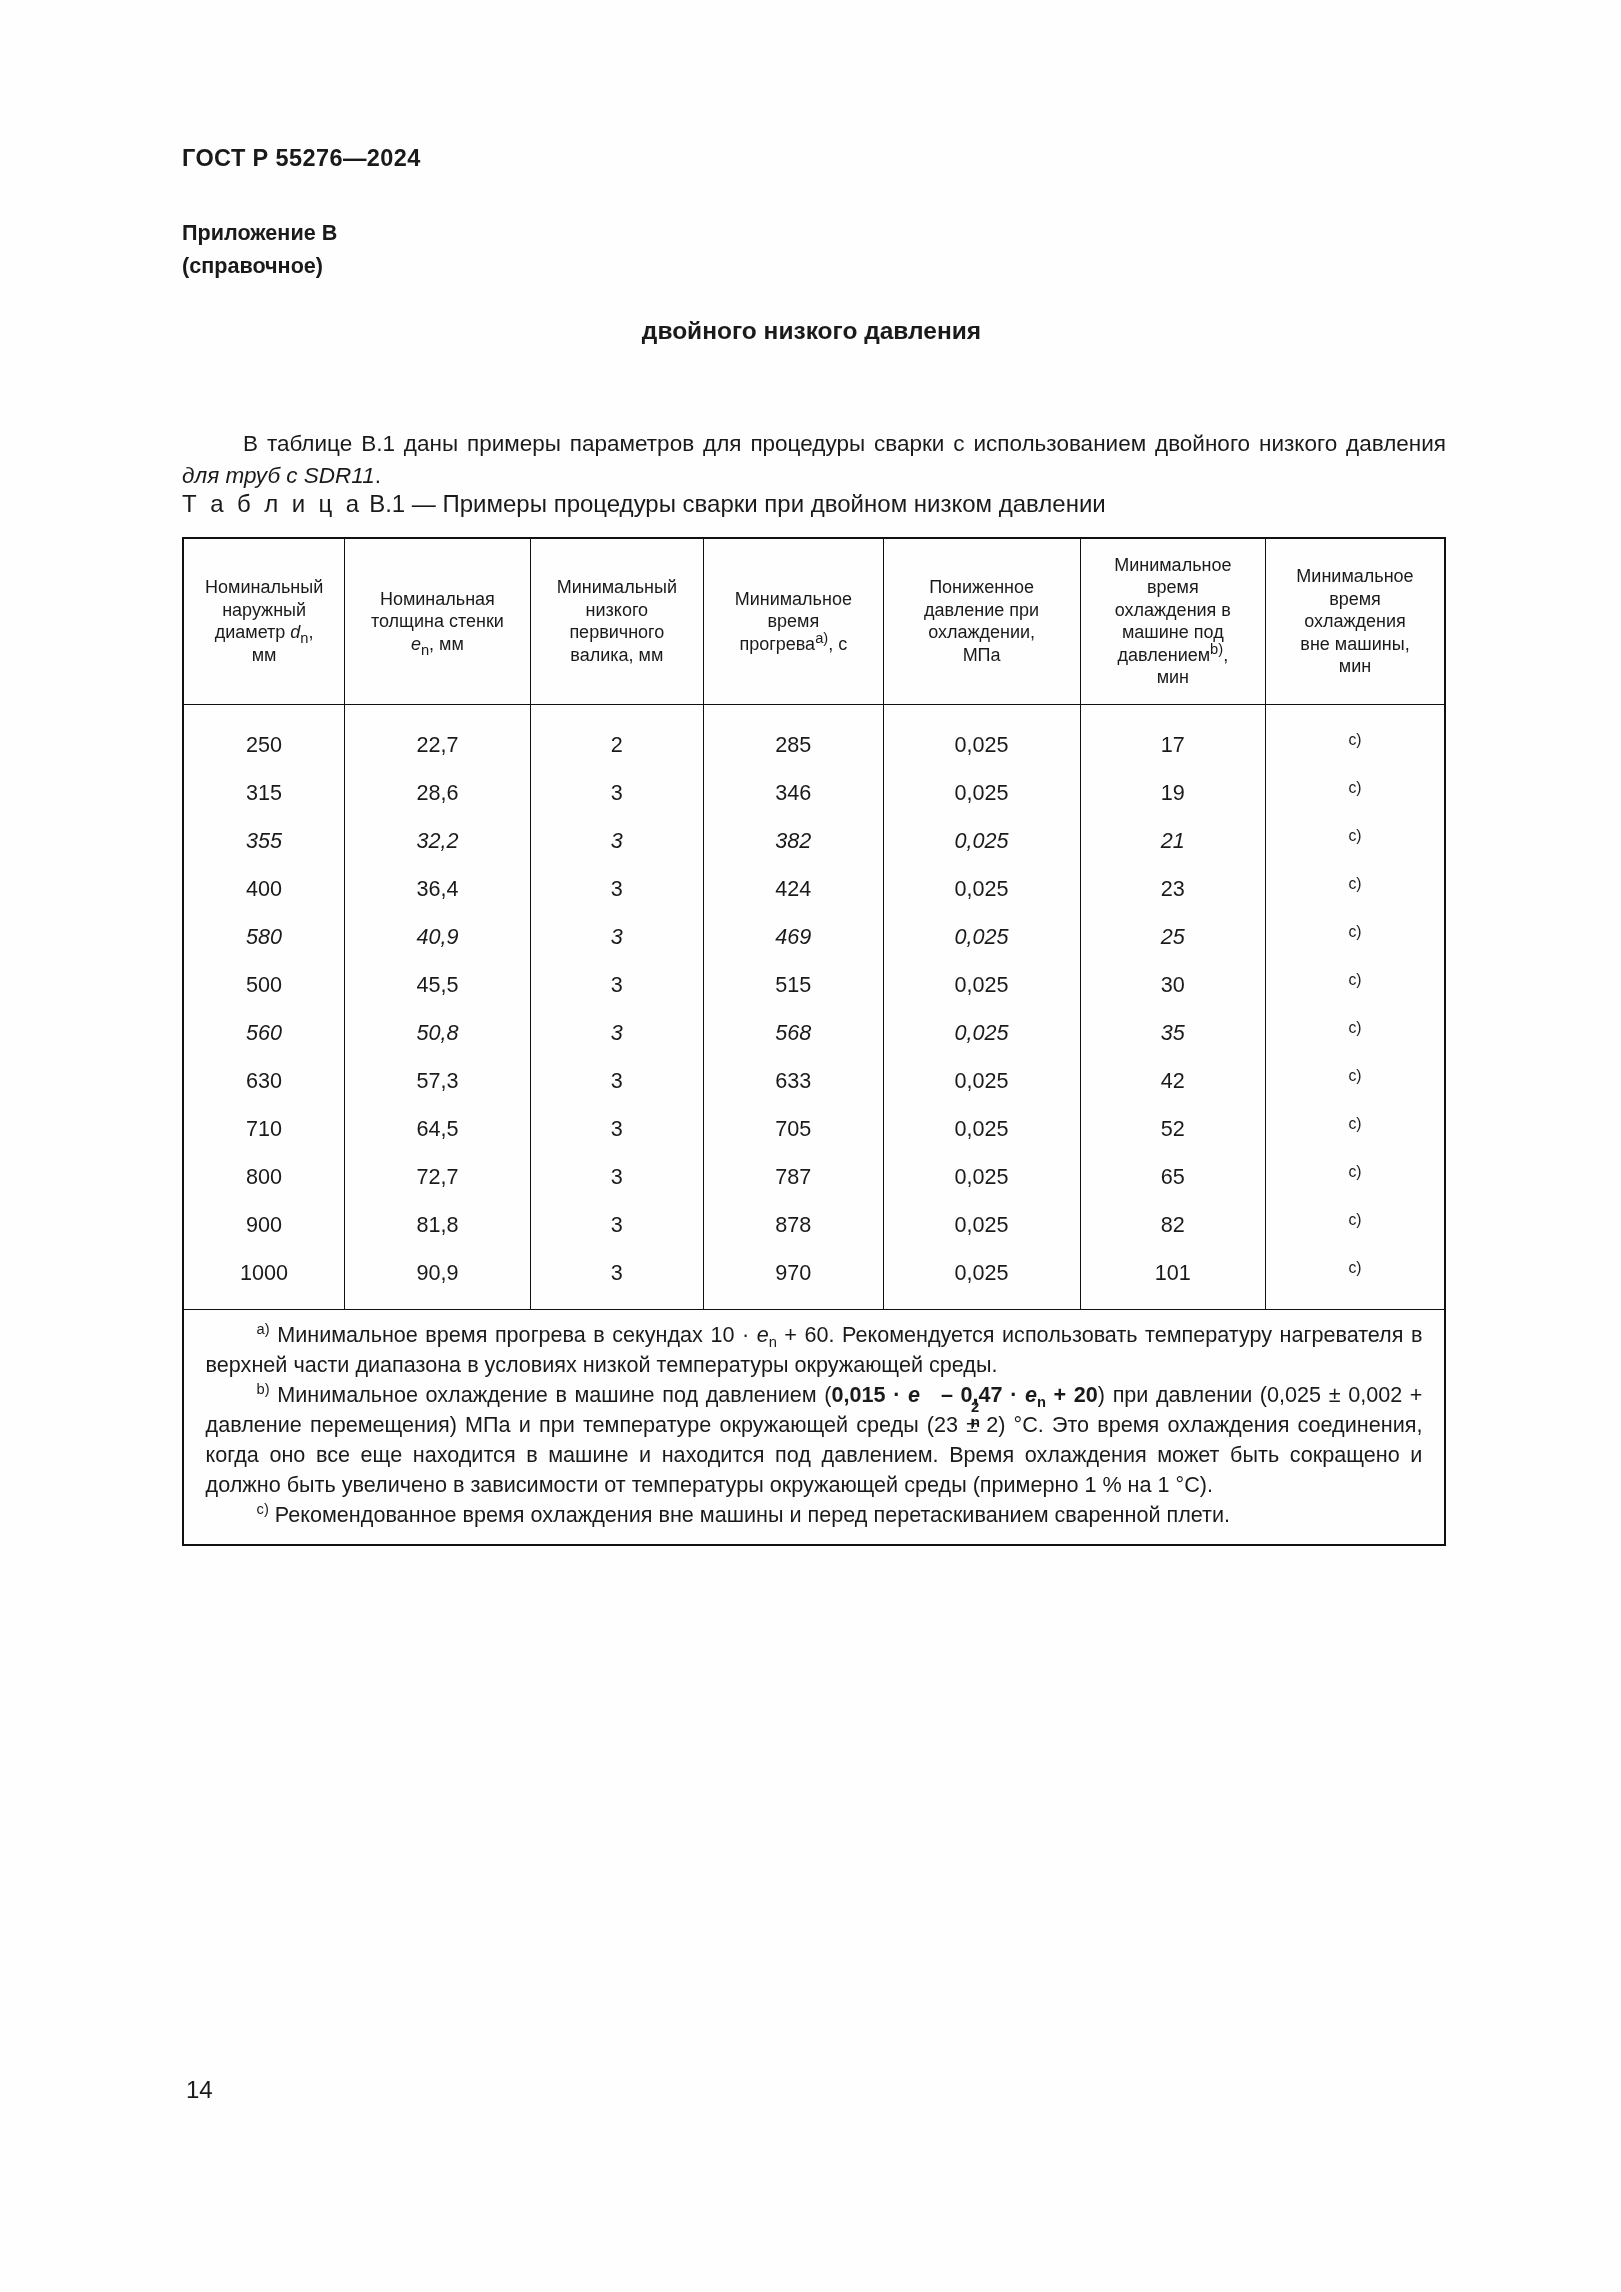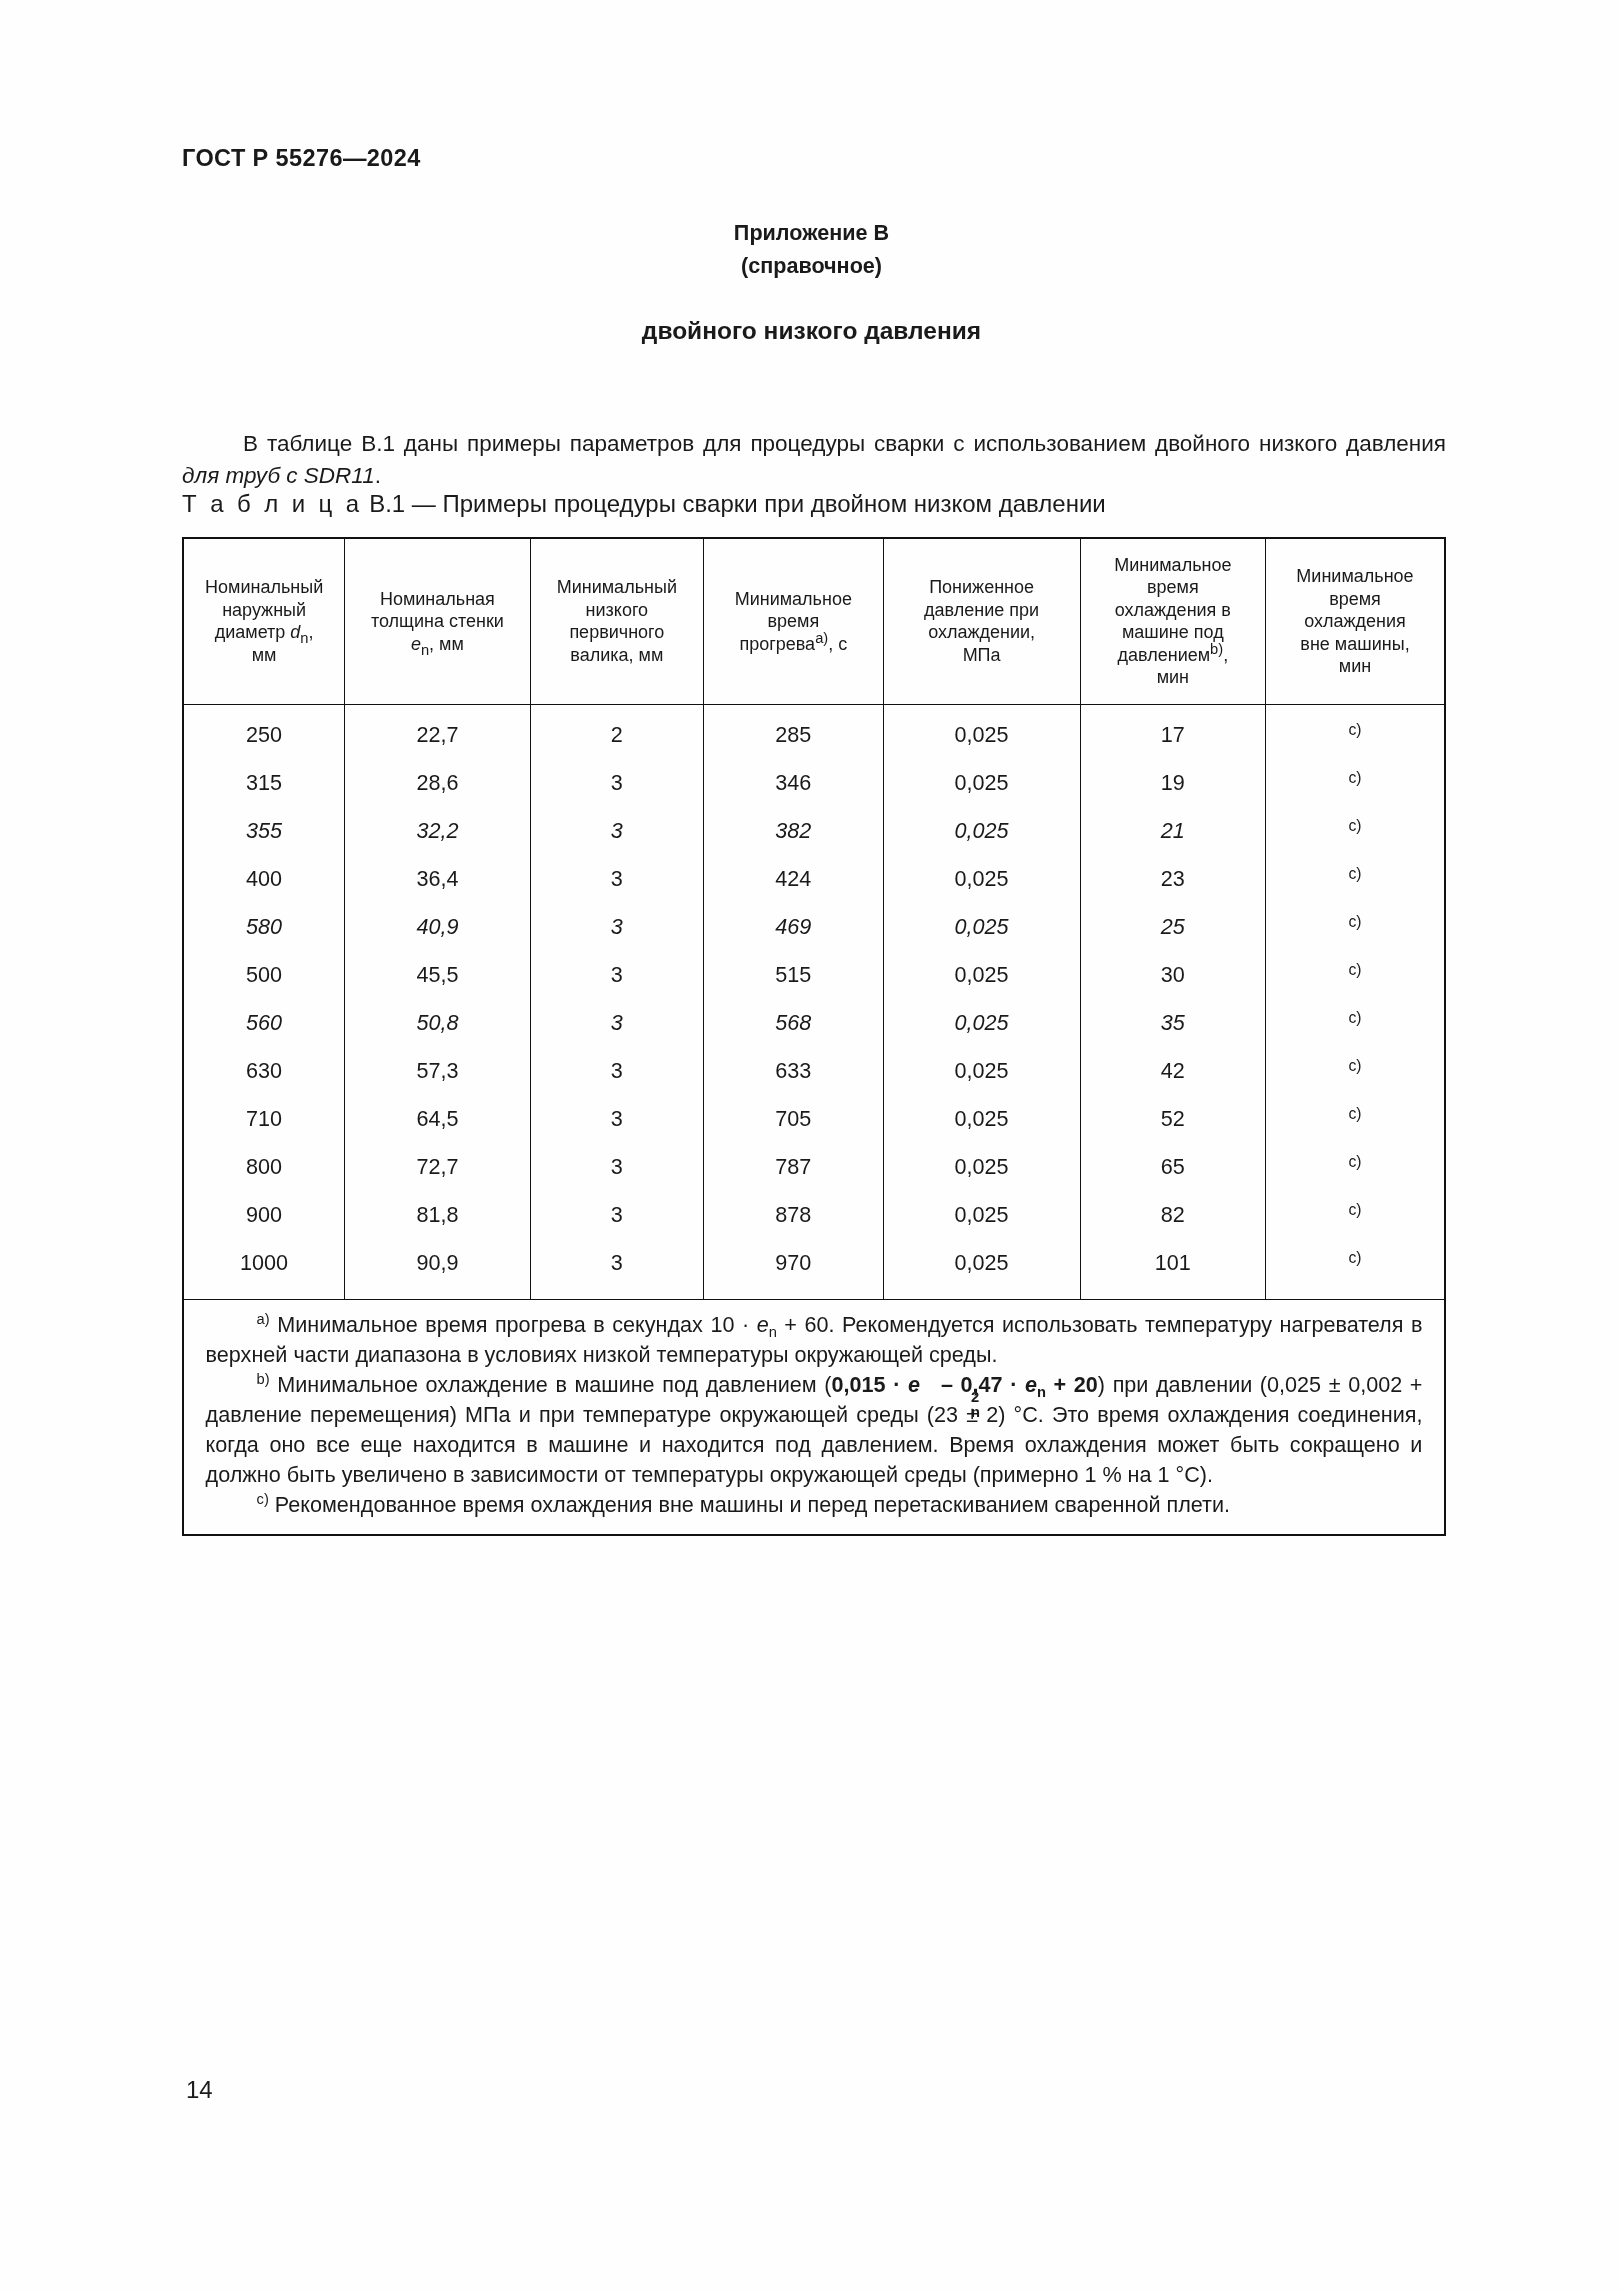--- a/index.html
+++ b/index.html
@@ -32,21 +32,21 @@
     letter-spacing: 0.4px;
     white-space: nowrap;
   }
 
   
   .annex-block {
     position: absolute;
     left: 182px;
     top: 216px;
     width: 1259px;
-    text-align: center;
+    text-align: left;
   }
   .annex-line {
     font-size: 21.6px;
     font-weight: bold;
     line-height: 33px;
   }
   .annex-sub {
     font-size: 21.6px;
     font-weight: bold;
     line-height: 33px;
@@ -122,21 +122,21 @@
 
   table.main tbody td {
     font-size: 21.6px;
     text-align: center;
     height: 48px;
     border-top: none;
     border-bottom: none;
   }
   table.main tbody td:first-child { border-left: 2.5px solid #111; }
   table.main tbody td:last-child  { border-right: 2.5px solid #111; }
-  table.main tbody tr:first-child td { padding-top: 6px; }
+  table.main tbody tr:first-child td { padding-top: 16px; }
   table.main tbody tr:last-child  td { padding-bottom: 11.8px; }
 
   tbody tr.italic td { font-style: italic; }
 
   td.note-mark {
     font-size: 15.7px;
     vertical-align: top;
     padding-top: 5.9px;
   }
   tbody tr:first-child td.note-mark { padding-top: 13.7px; }

